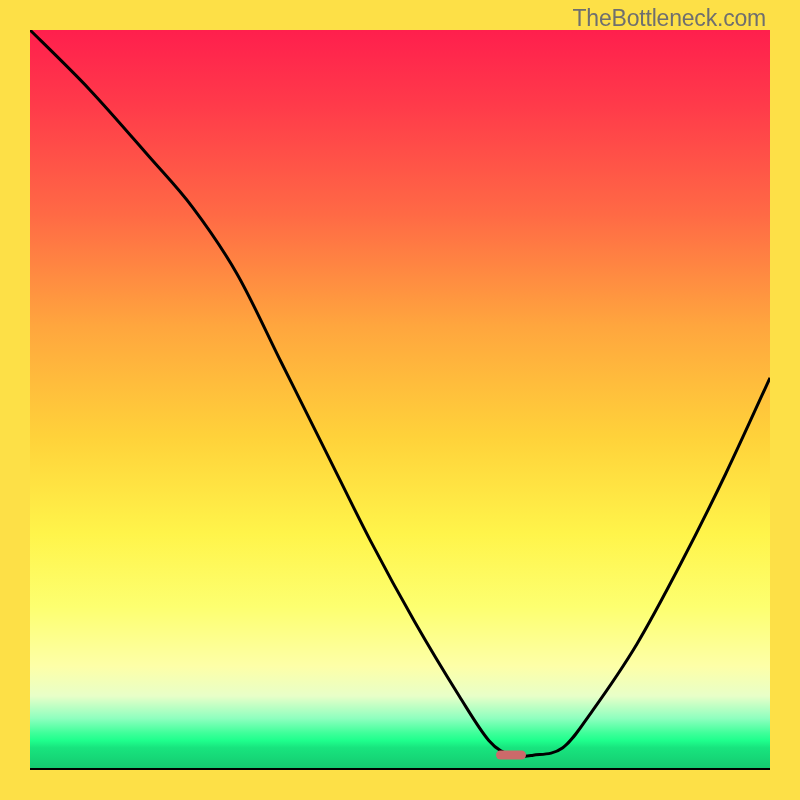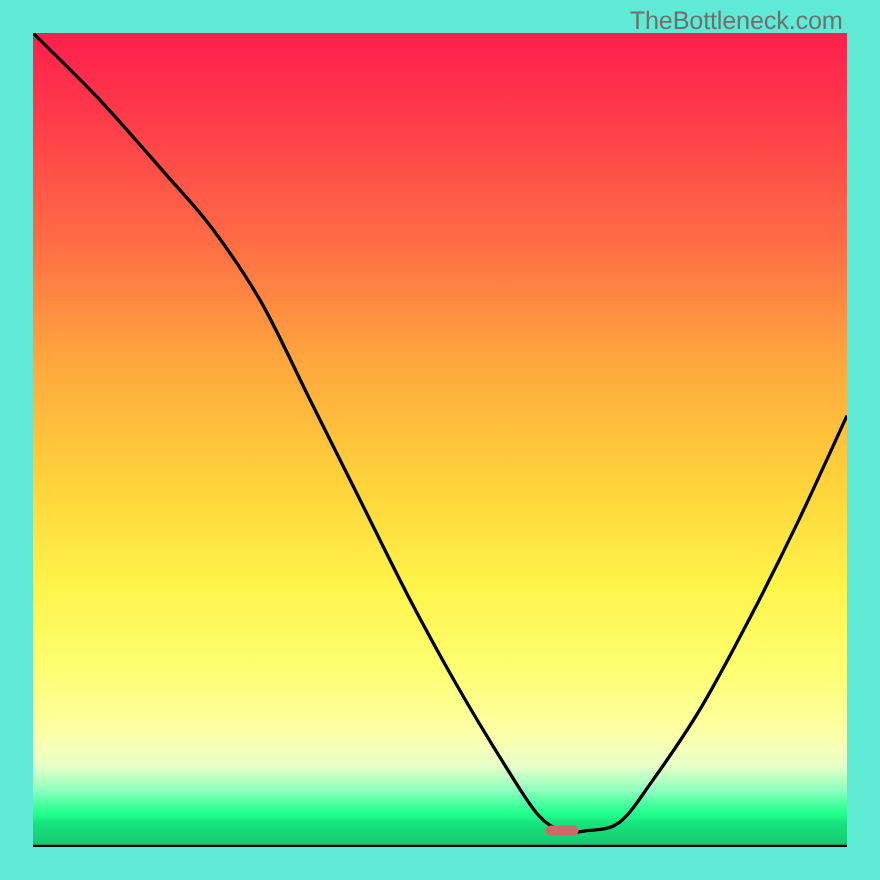--- a/index.html
+++ b/index.html
@@ -8,21 +8,21 @@
     width: 800px;
     height: 800px;
     background: #000;
     overflow: hidden;
     font-family: Arial, Helvetica, sans-serif;
   }
   .frame {
     position: absolute;
     left: 0; top: 0;
     width: 800px; height: 800px;
-    background: #5eead4;
+    background: #fde047;
   }
   .plot {
     position: absolute;
     left: 30px;
     top: 30px;
     width: 740px;
     height: 740px;
     background: linear-gradient(to bottom,
       #ff1f4d 0%,
       #ff3a4a 10%,

